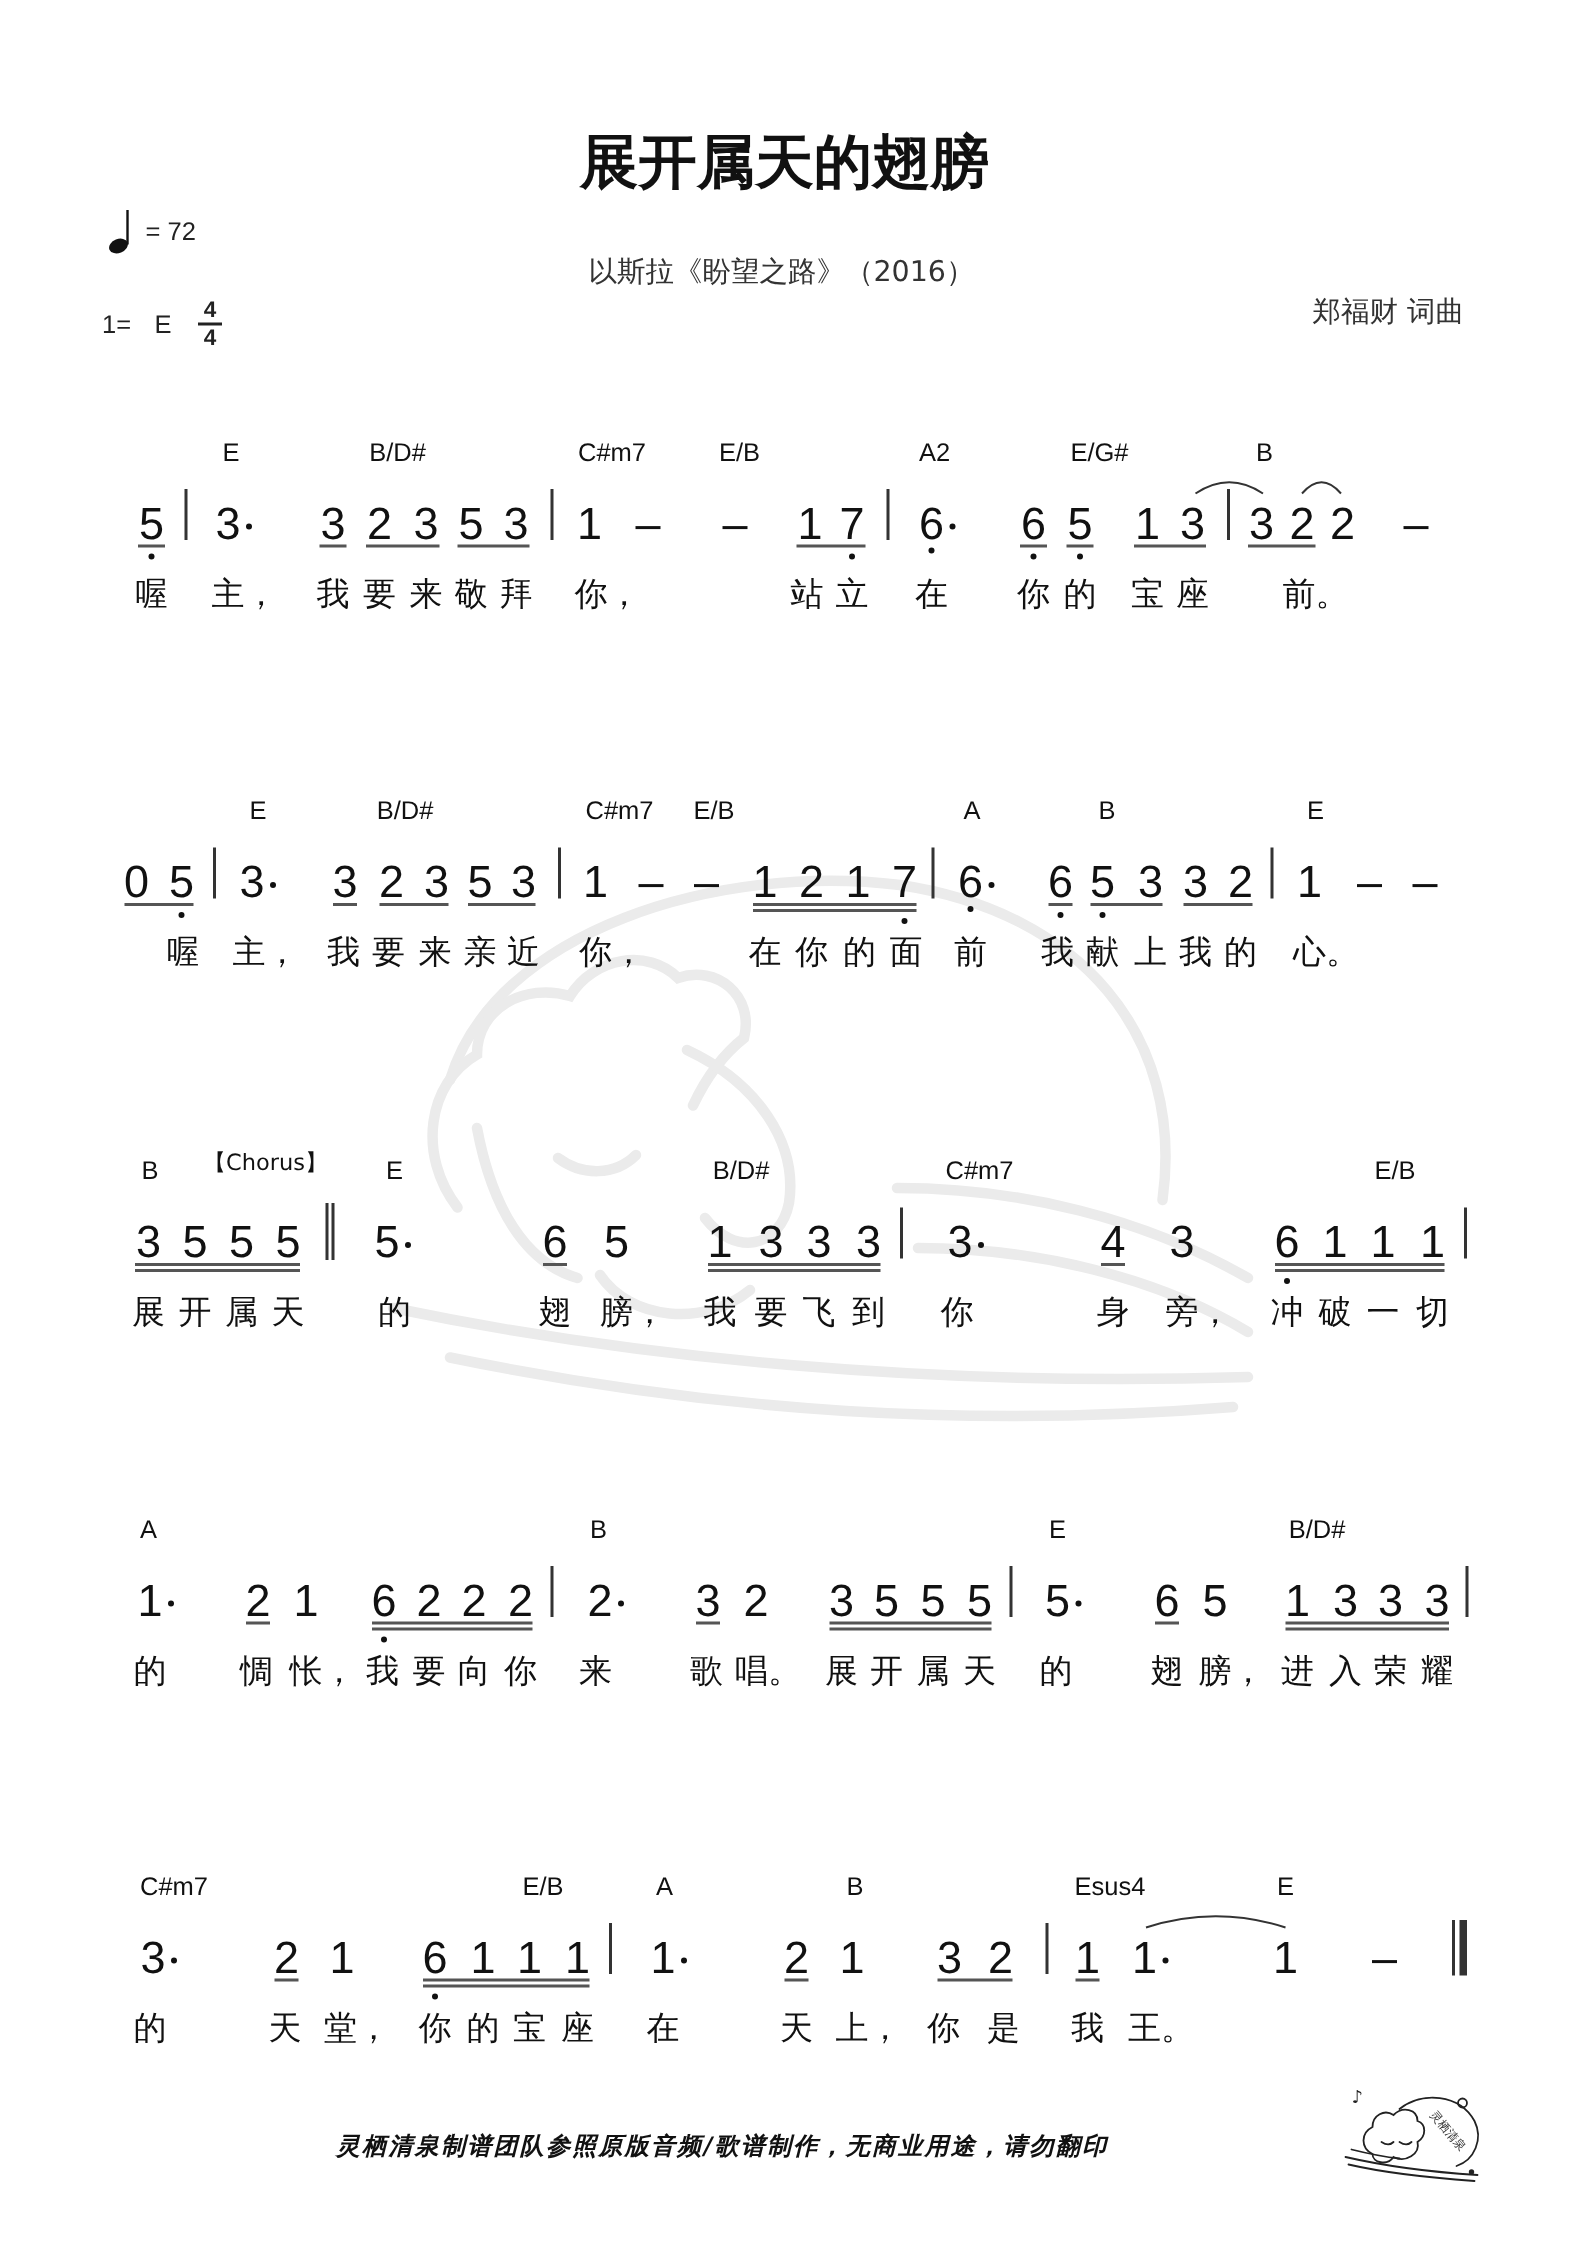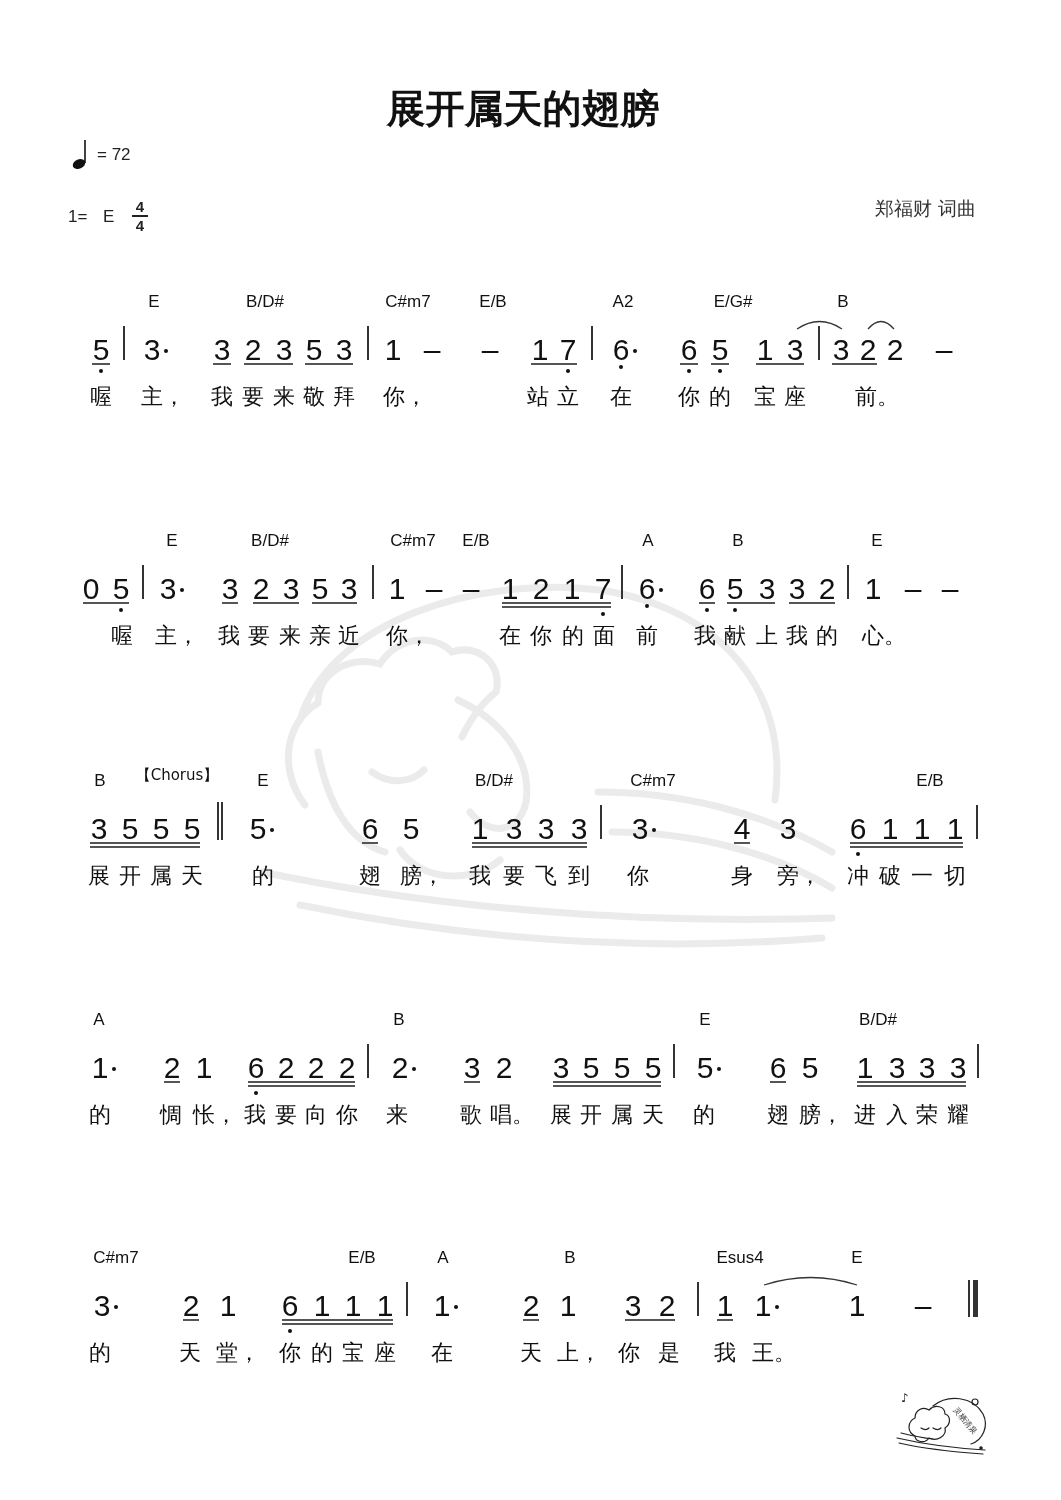--- a/index.html
+++ b/index.html
@@ -75,20 +75,21 @@
       <path d="M 372 772 C 388 784, 410 784, 424 770"></path>
       <path d="M 400 850 C 420 880, 470 885, 500 860"></path>
       <path d="M 262 872 C 420 905, 620 925, 832 918"></path>
       <path d="M 300 905 C 480 942, 650 952, 822 938"></path>
       <path d="M 598 792 C 680 792, 762 812, 832 852"></path>
       <path d="M 612 832 C 692 832, 772 852, 832 888"></path>
     </g>
   </svg>
 
   <div id="title" class="abs">展开属天的翅膀</div>
+  <div id="sub2" class="abs sub">以斯拉《盼望之路》（2016）</div>
   <div id="credit" class="abs">郑福财 词曲</div>
 
   <svg id="tempo-icon" class="abs" width="22" height="34" viewBox="0 0 22 34">
     <ellipse cx="9" cy="26" rx="6.5" ry="4.6" transform="rotate(-22 9 26)" fill="#111"></ellipse>
     <line x1="15" y1="25" x2="15" y2="2" stroke="#111" stroke-width="1.6"></line>
   </svg>
   <div id="tempo-val" class="abs">= 72</div>
   <div id="key-label" class="abs">1=</div>
   <div id="key-val" class="abs">E</div>
   <div id="ts" class="abs">
@@ -413,20 +414,21 @@
         <span class="lyric" style="left: 431px; top: 1340px;">在</span>
         <span class="lyric" style="left: 520px; top: 1340px;">天</span>
         <span class="lyric" style="left: 557px; top: 1340px;">上，</span>
         <span class="lyric" style="left: 618px; top: 1340px;">你</span>
         <span class="lyric" style="left: 658px; top: 1340px;">是</span>
         <span class="lyric" style="left: 714px; top: 1340px;">我</span>
         <span class="lyric" style="left: 752px; top: 1340px;">王。</span>
       </div>
     </div>
 
+  <div id="footer-text" class="abs">灵栖清泉制谱团队参照原版音频/歌谱制作，无商业用途，请勿翻印</div>
   <svg id="footer-logo" class="abs" width="96" height="70" viewBox="0 0 96 70">
     <g fill="none" stroke="#222" stroke-width="1.2" stroke-linecap="round">
       <path d="M 40 18 C 55 6, 80 8, 90 26 C 96 38, 90 52, 78 56"></path>
       <circle cx="82" cy="14" r="3"></circle>
       <path d="M 22 48 C 14 44, 14 34, 22 30 C 22 22, 30 18, 36 22 C 42 16, 52 18, 52 26 C 58 28, 58 36, 52 40 C 54 48, 44 54, 36 50 C 32 56, 22 54, 22 48 Z"></path>
       <path d="M 28 40 C 31 42, 34 42, 36 40"></path>
       <path d="M 40 40 C 43 42, 46 42, 48 40"></path>
       <path d="M 4 50 C 30 56, 60 60, 92 62"></path>
       <path d="M 6 55 C 32 61, 62 64, 90 66"></path>
       <path d="M 8 45 C 20 48, 30 50, 40 51"></path>

